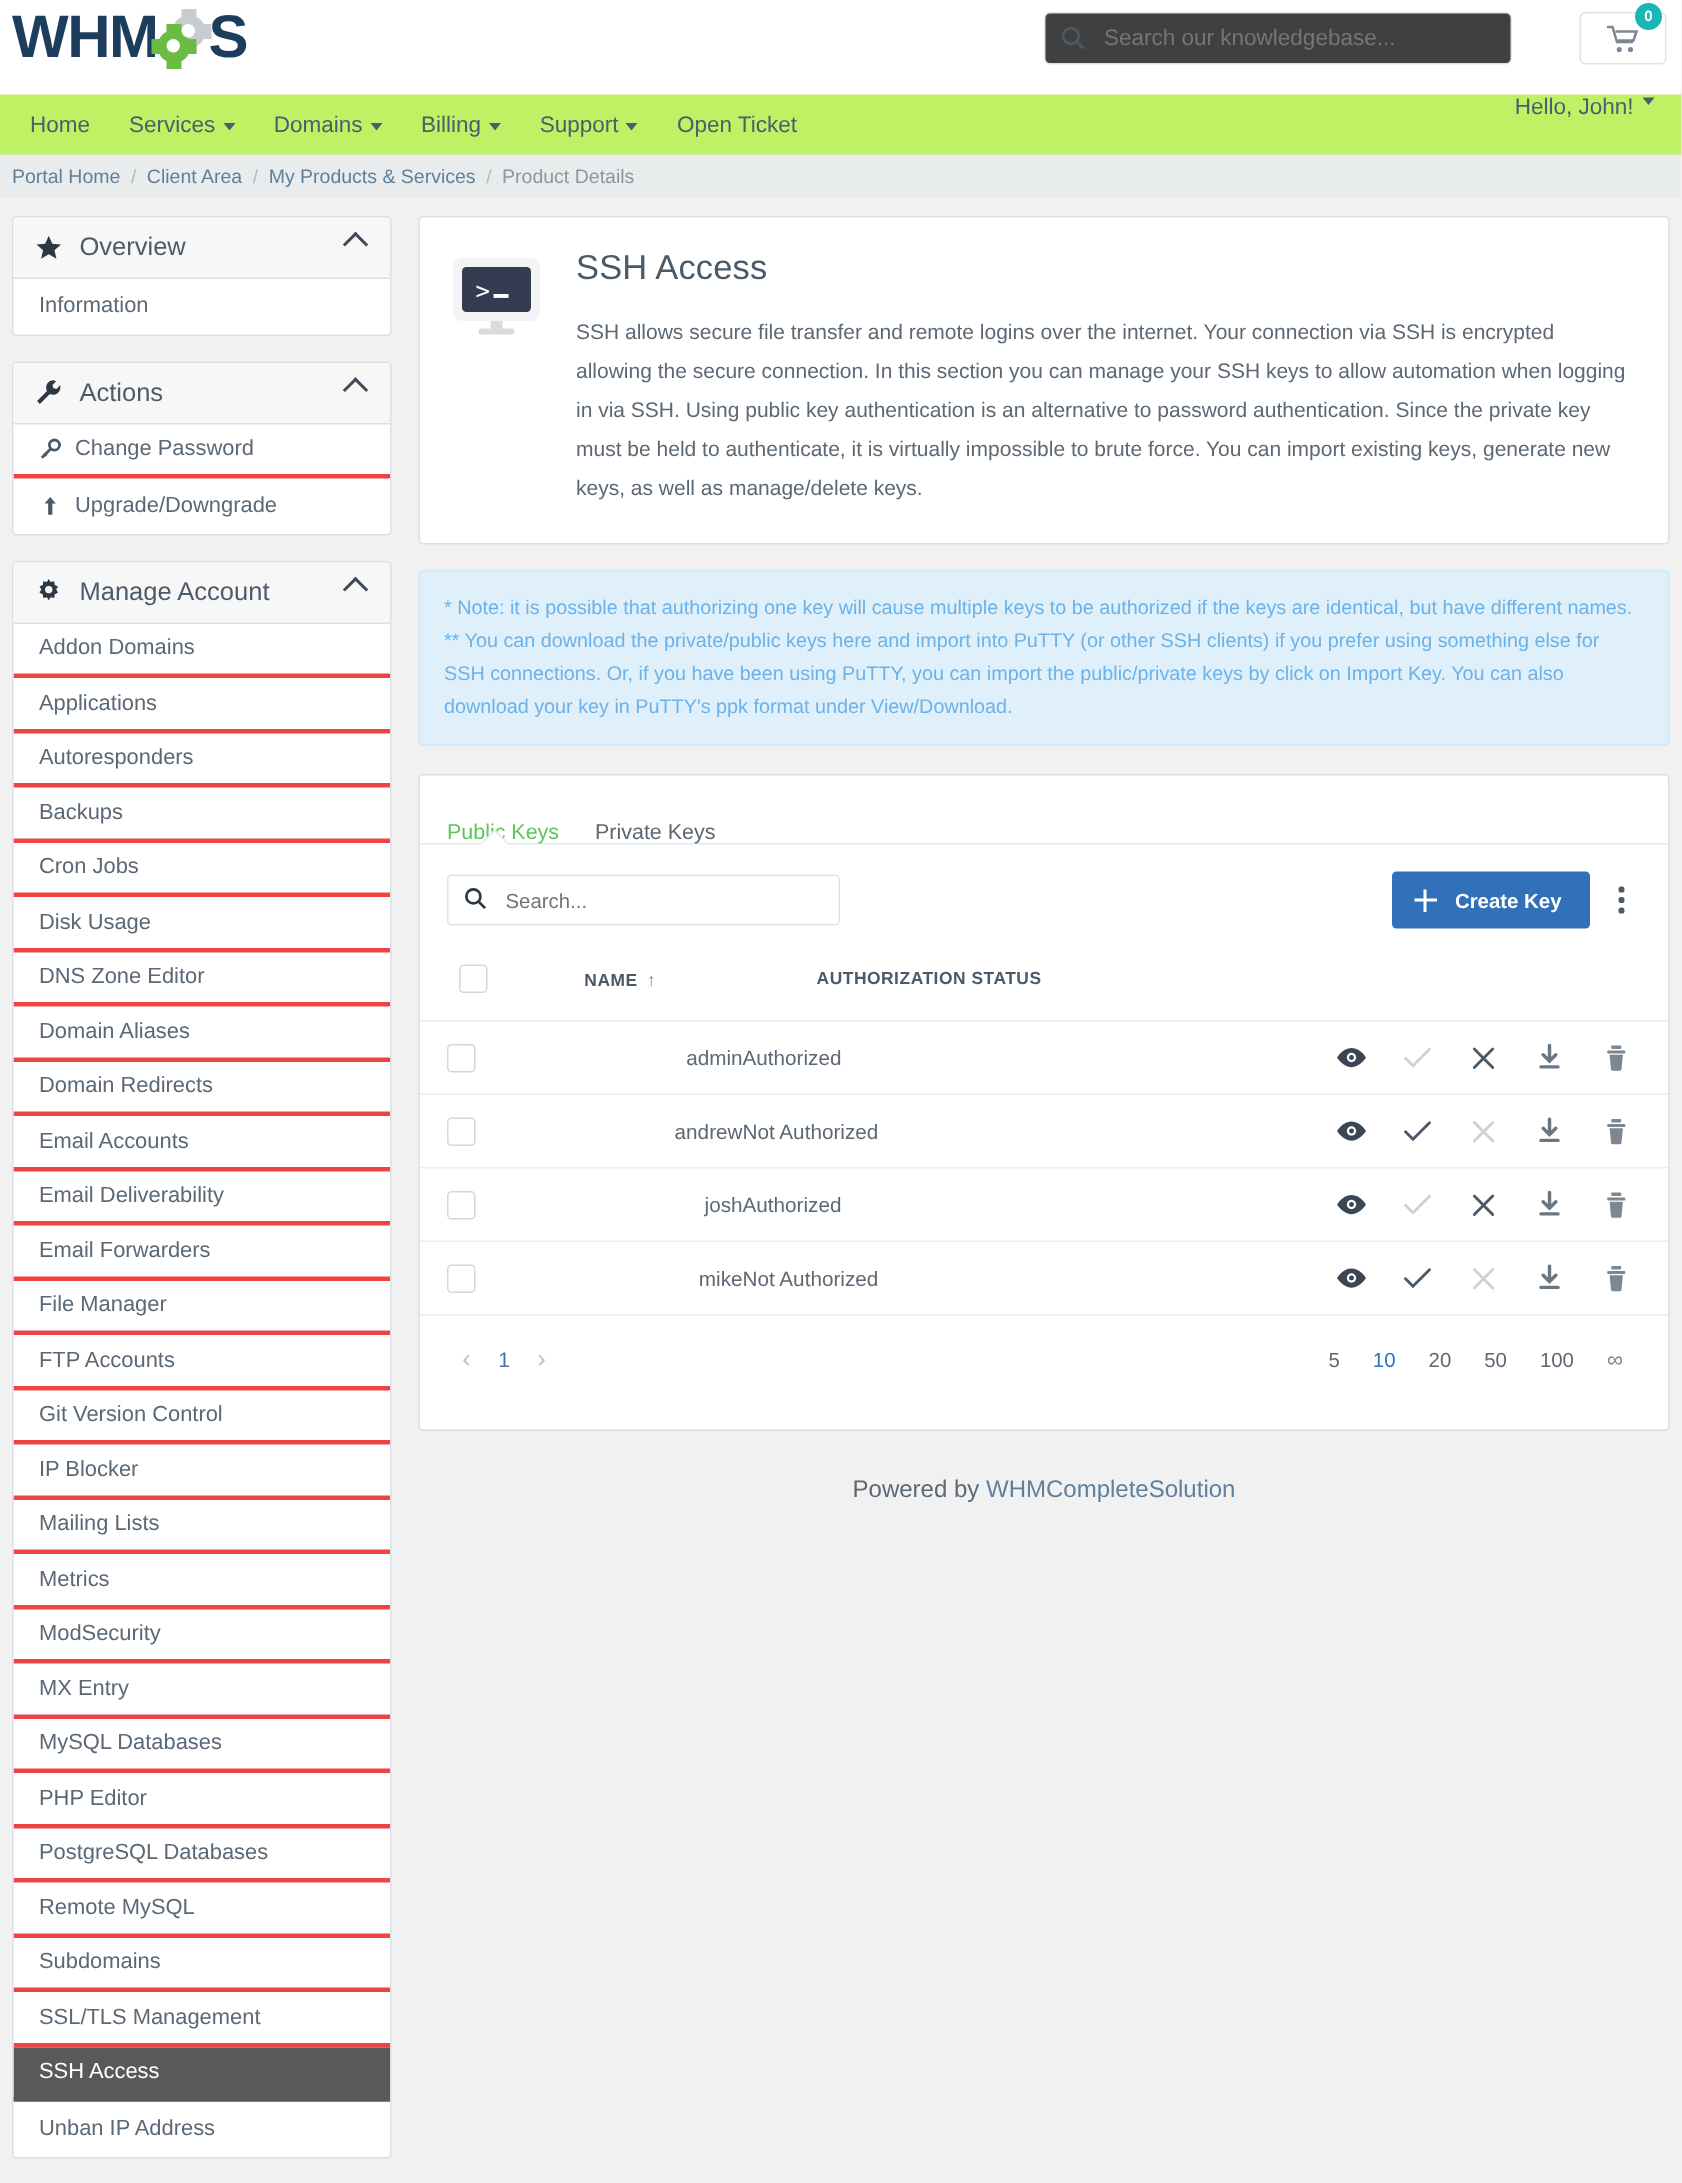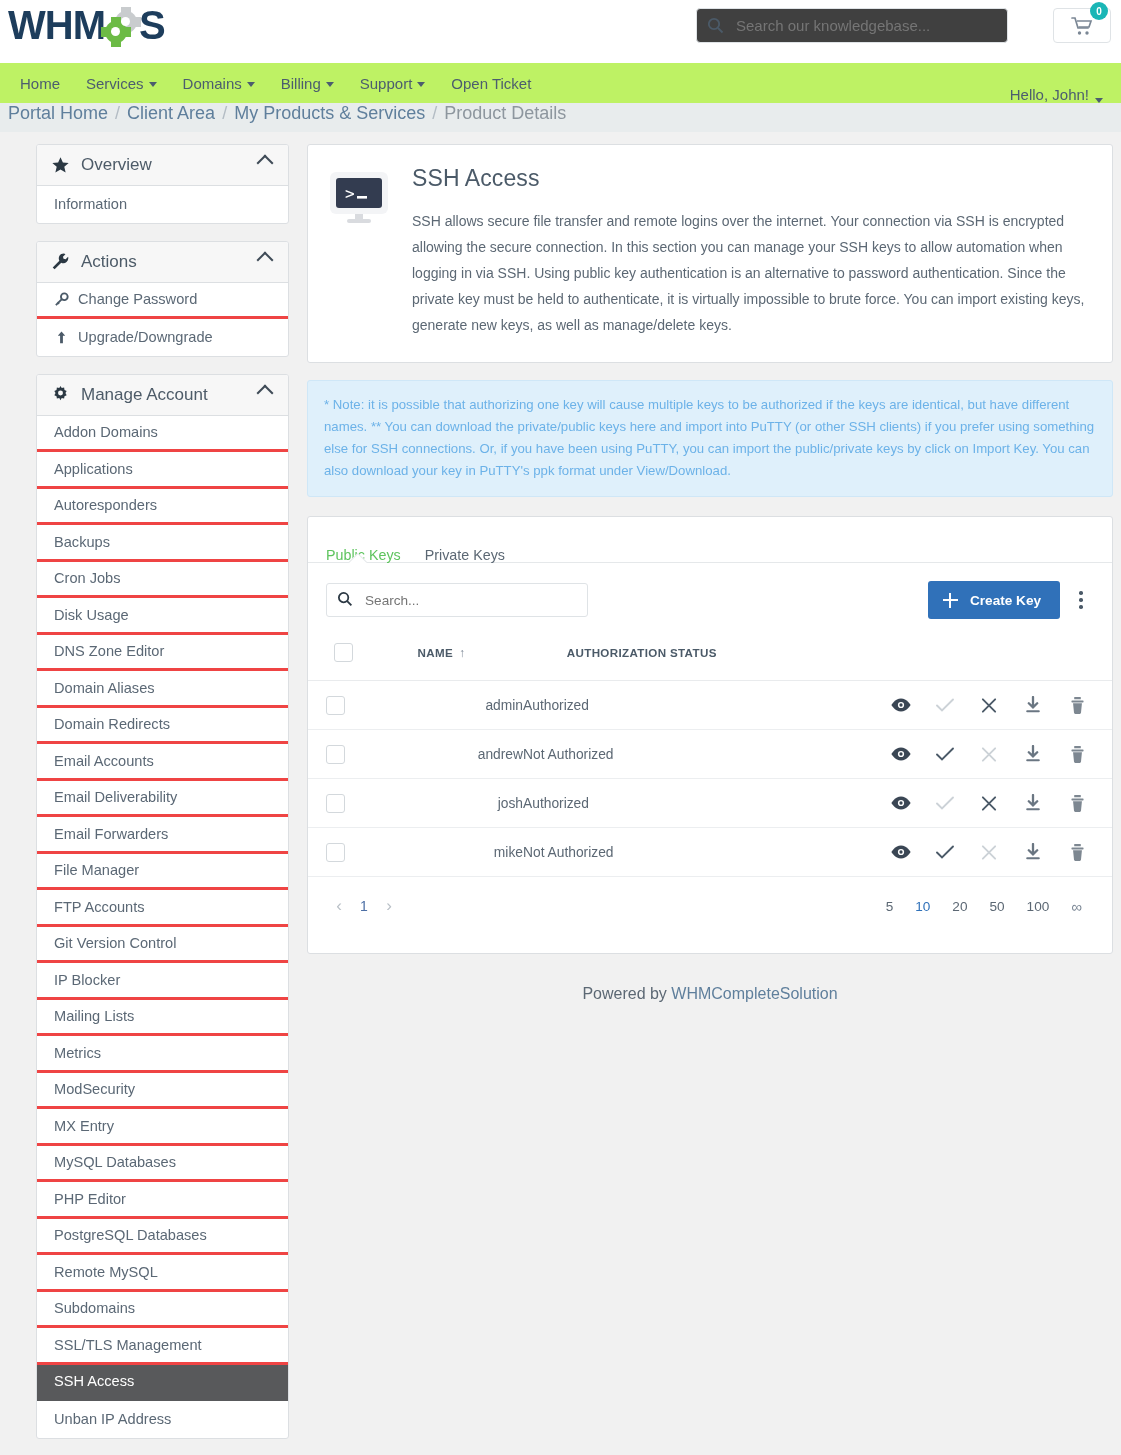--- a/index.html
+++ b/index.html
@@ -163,43 +163,43 @@
     border-top: 5px solid #4c5d6e;
     display: inline-block;
     margin-top: 2px;
   }
   .hello {
     position: absolute;
     right: 18px;
     top: 0;
     height: 40px;
     display: flex;
-    align-items: flex-end;
+    align-items: flex-start;
     gap: 6px;
     font-size: 15px;
     color: #4c5d6e;
     cursor: pointer;
   }
 
   .breadcrumb {
     background: #e8eced;
     height: 29px;
     display: flex;
-    align-items: flex-start;
+    align-items: center;
     padding-left: 8px;
-    font-size: 18px;
+    font-size: 13px;
     gap: 0;
   }
   .bc-link { color: #5f7f9c; cursor: pointer; }
   .bc-sep { color: #b3bcc4; margin: 0 7px; }
   .bc-current { color: #8d969e; }
 
   
   .wrap { display: flex; align-items: flex-start; padding: 12px 8px 0 8px; gap: 18px; }
-  .sidebar { width: 253px; flex: 0 0 253px; margin-left: 28px; }
+  .sidebar { width: 253px; flex: 0 0 253px; }
   .content { flex: 1; }
 
   
   .panel {
     background: #fff;
     border: 1px solid #dcdfe2;
     border-radius: 3px;
     margin-bottom: 17px;
     overflow: hidden;
   }

